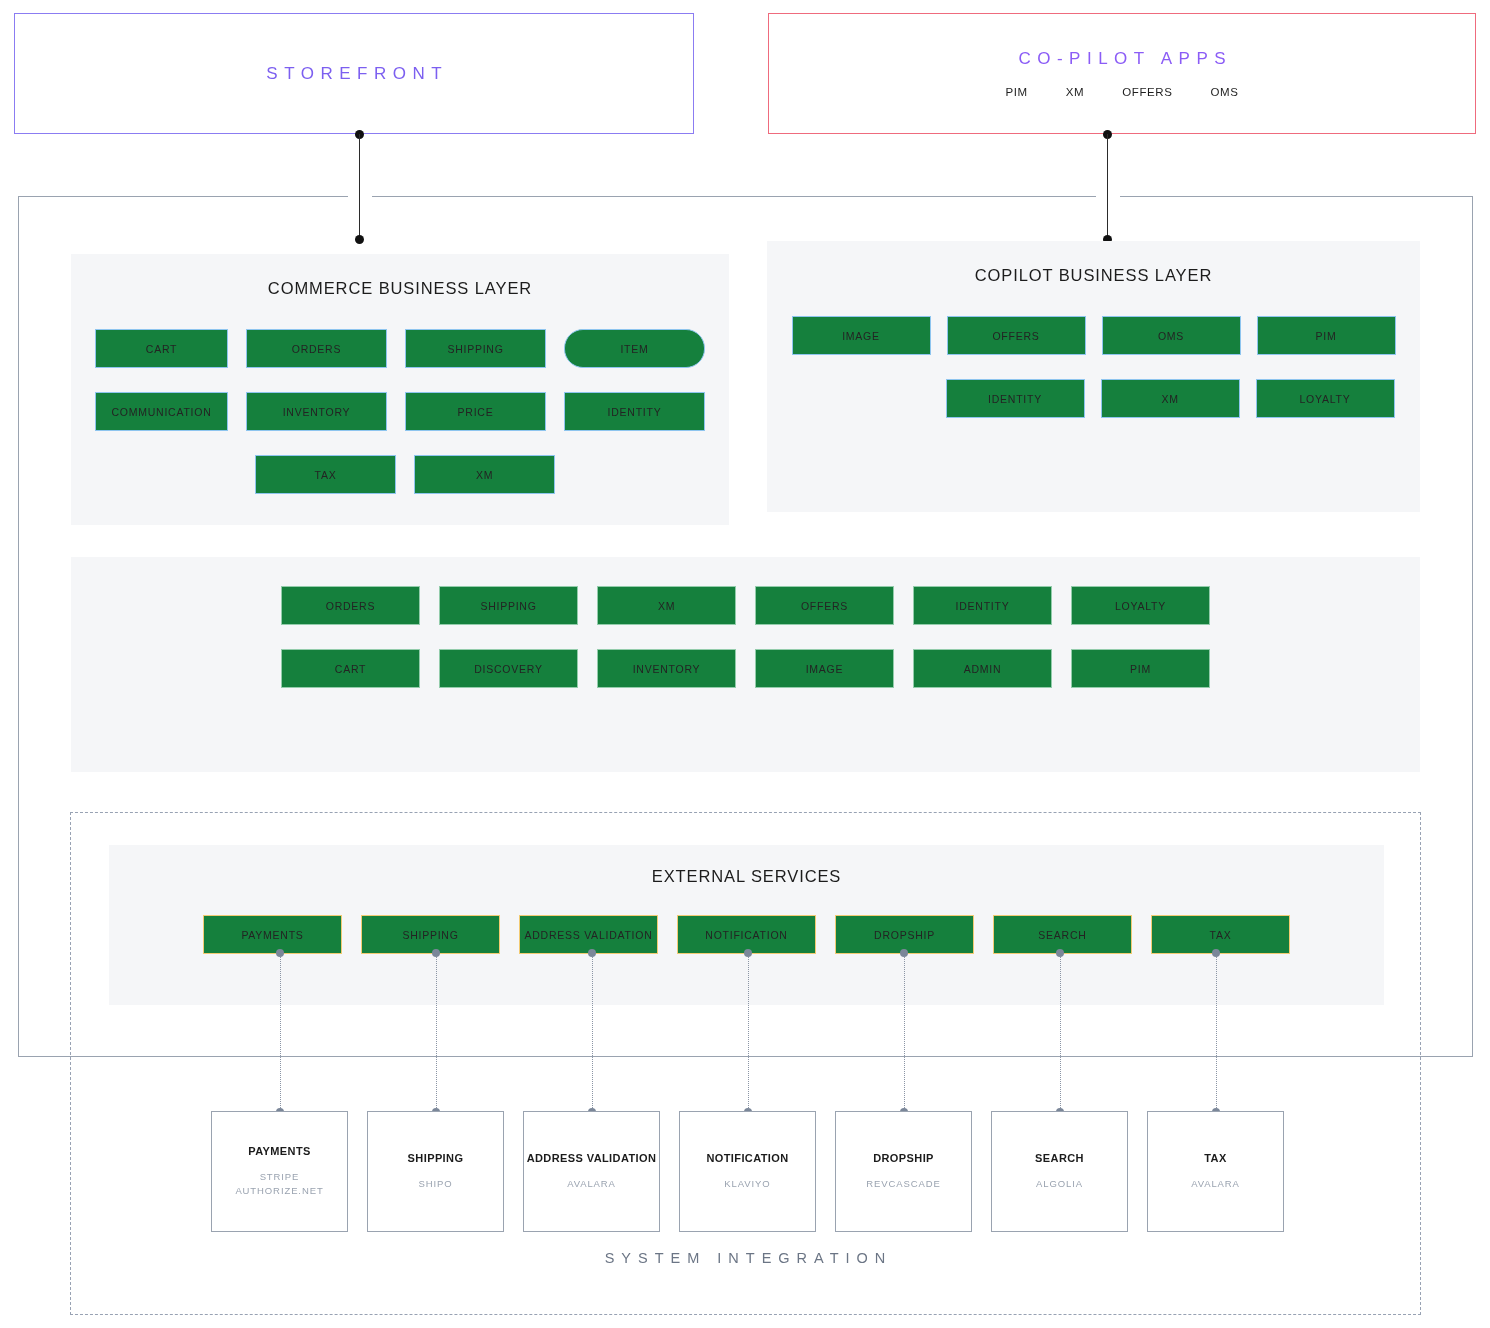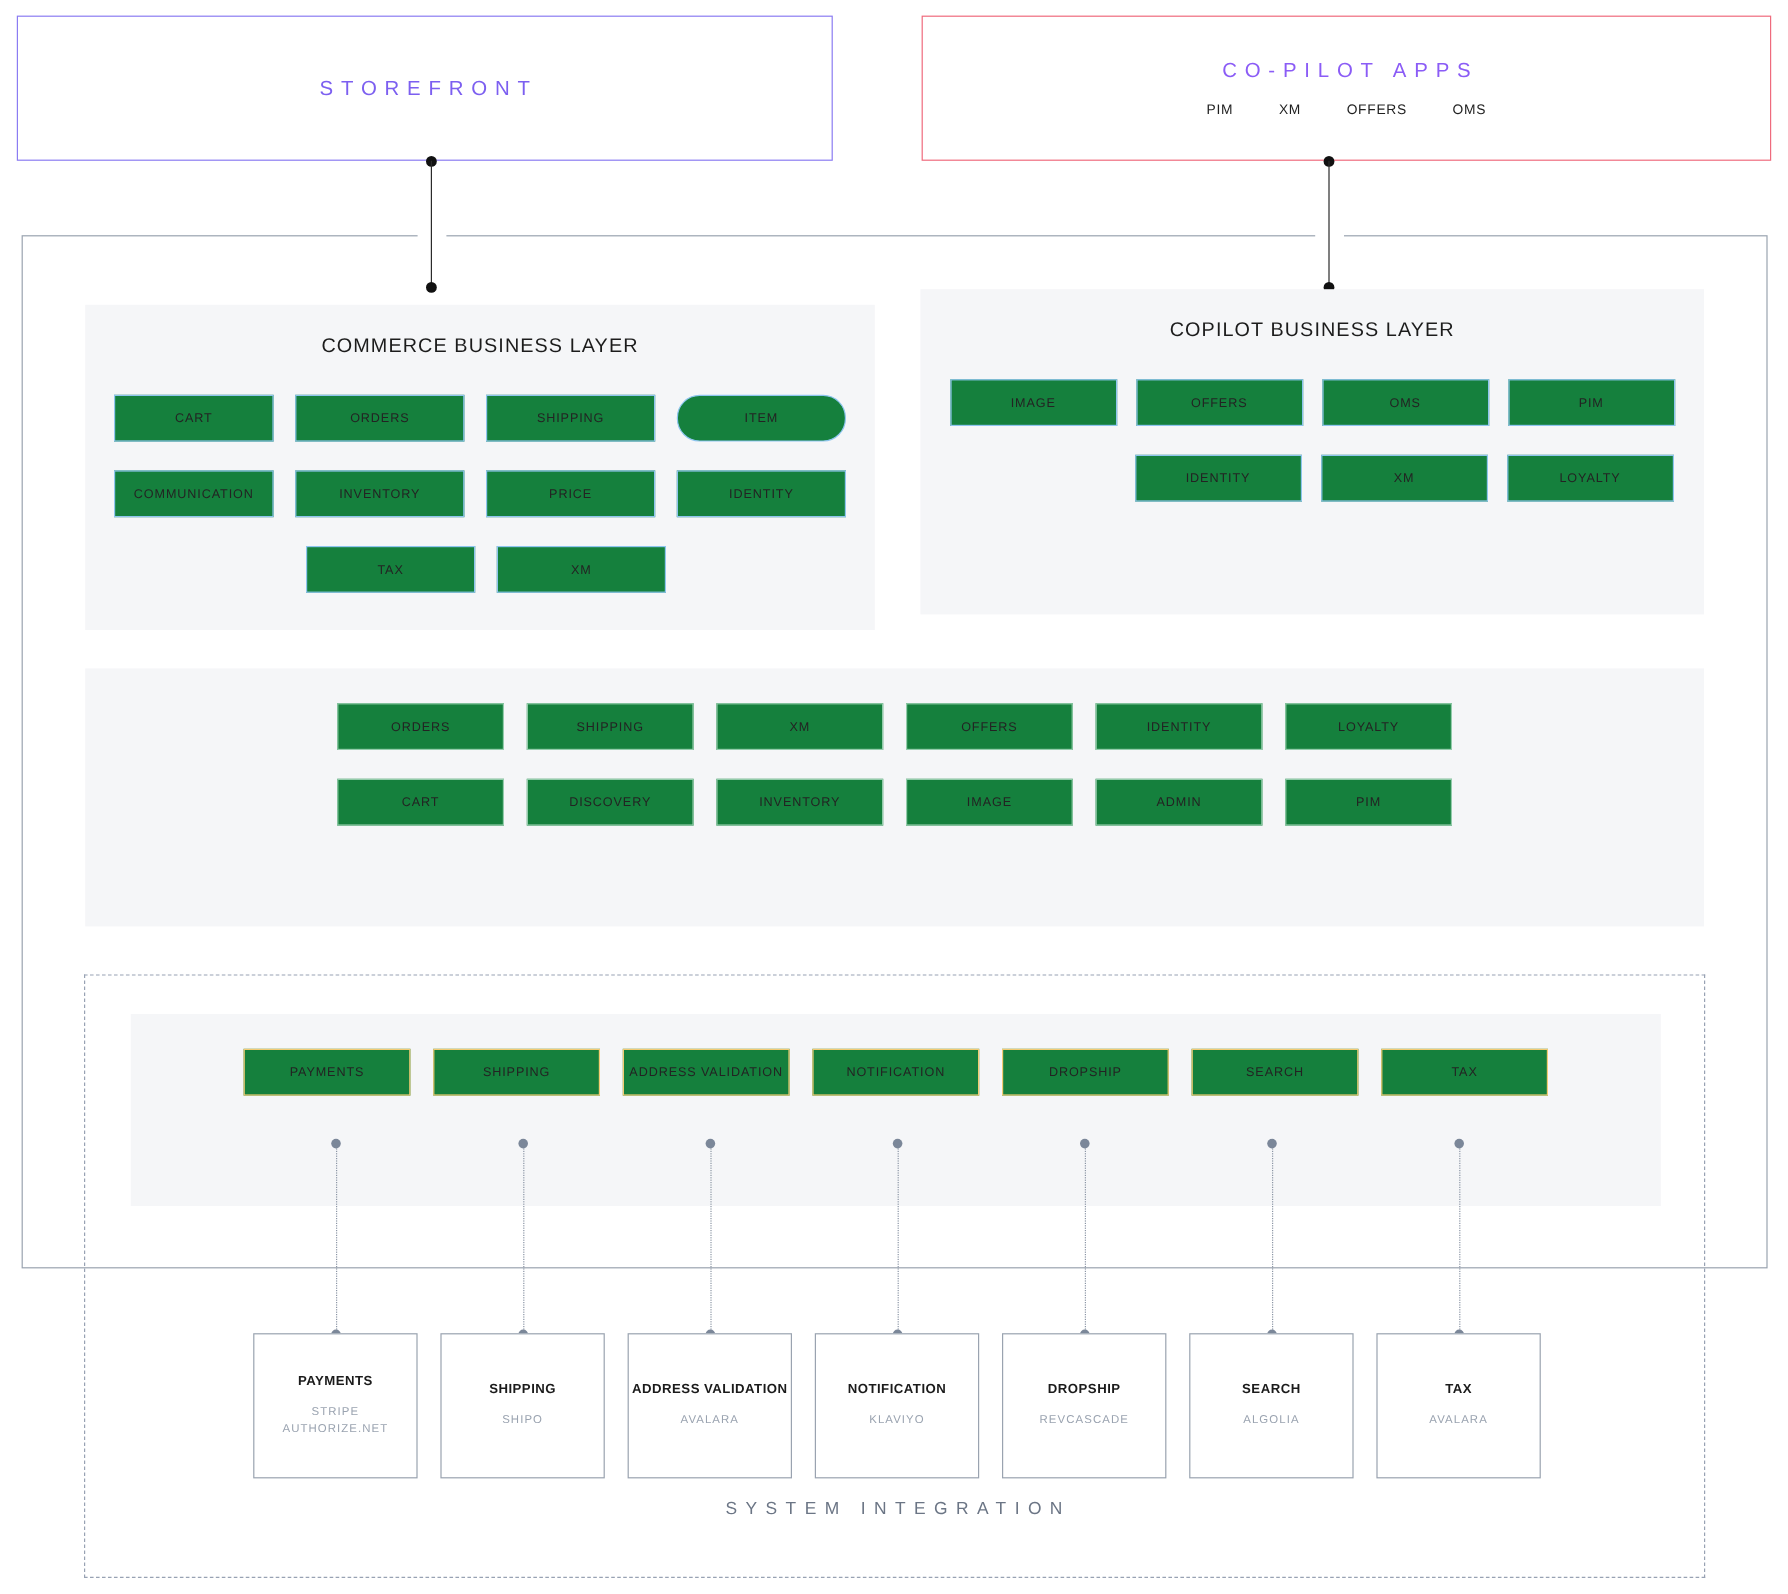--- a/index.html
+++ b/index.html
@@ -257,20 +257,21 @@
     <div class="chip chip-green" style="width:137px;">INVENTORY</div>
     <div class="chip chip-green" style="width:137px;">IMAGE</div>
     <div class="chip chip-green" style="width:137px;">ADMIN</div>
     <div class="chip chip-green" style="width:137px;">PIM</div>
   </div>
 </div>
 
 <div class="abs" id="sysint-box"></div>
 
 <div class="abs layer-panel" id="external-panel">
+  <div class="layer-title" style="margin-top:22px;">EXTERNAL SERVICES</div>
 
   <div class="chip-row" style="margin-top:29px; gap:19px;">
     <div class="chip chip-amber" style="width:137px;">PAYMENTS</div>
     <div class="chip chip-amber" style="width:137px;">SHIPPING</div>
     <div class="chip chip-amber" style="width:137px;">ADDRESS VALIDATION</div>
     <div class="chip chip-amber" style="width:137px;">NOTIFICATION</div>
     <div class="chip chip-amber" style="width:137px;">DROPSHIP</div>
     <div class="chip chip-amber" style="width:137px;">SEARCH</div>
     <div class="chip chip-amber" style="width:137px;">TAX</div>
   </div>

